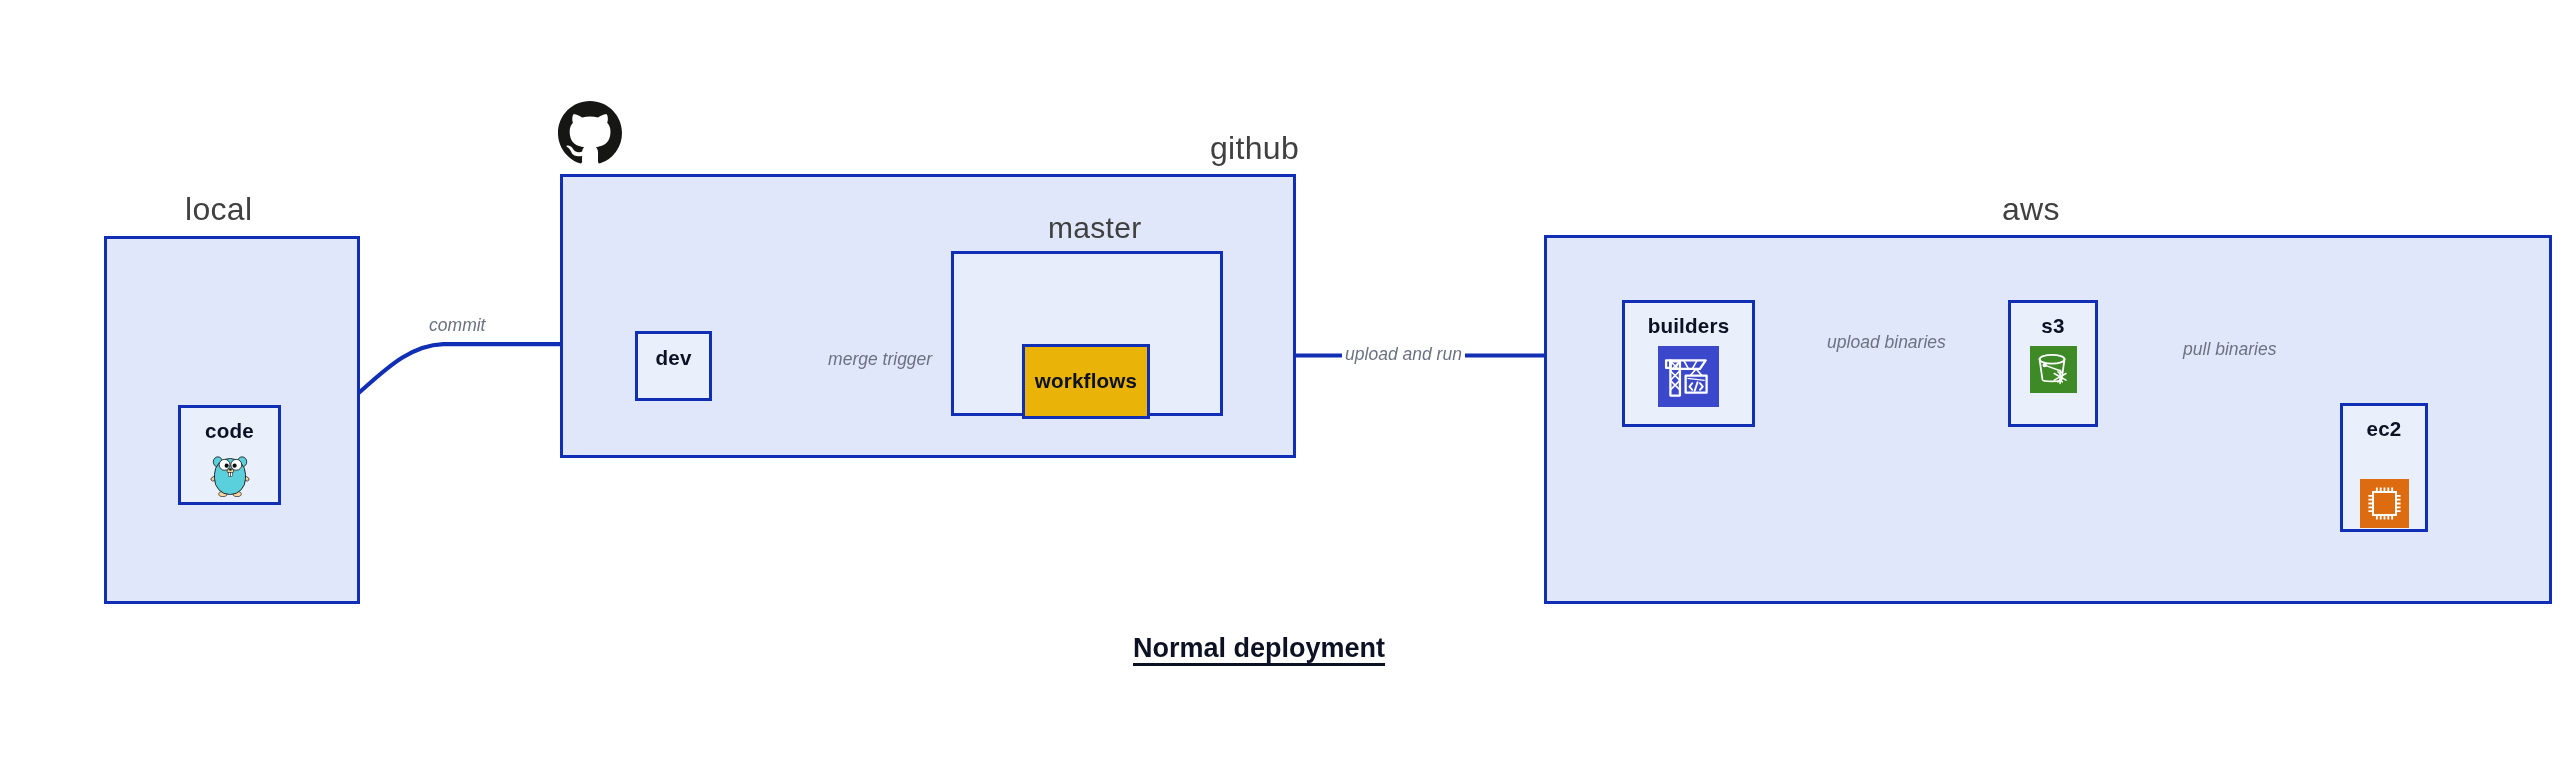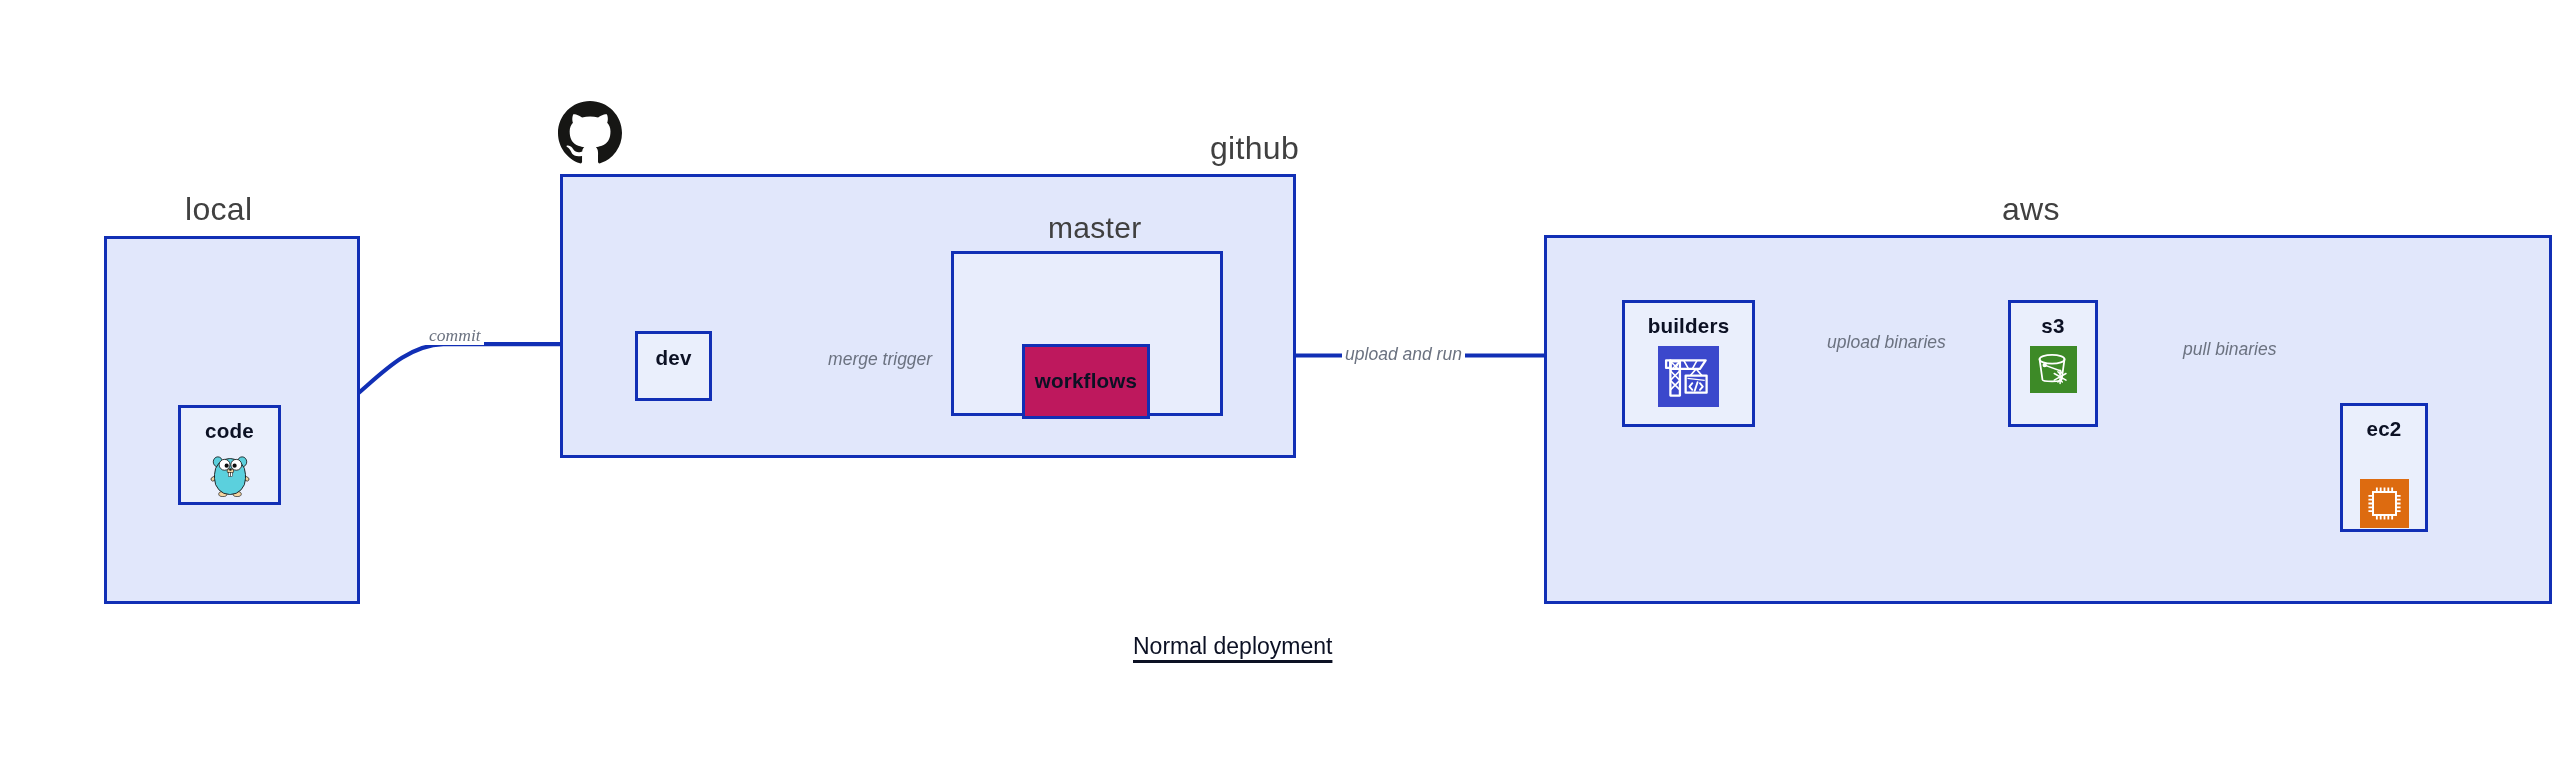--- a/index.html
+++ b/index.html
@@ -82,22 +82,22 @@
     line-height: 1;
   }
   .edge-label.on-fill {
     background: #e1e7fb;
   }
 
   
   #diagram-title {
     position: absolute;
     color: #0c1124;
-    font-size: 23px;
-    font-weight: 400;
+    font-size: 27px;
+    font-weight: 700;
     text-decoration: underline;
     text-underline-offset: 6.2px;
     text-decoration-thickness: 2.6px;
     white-space: nowrap;
   }
 
   svg.edges {
     position: absolute;
     left: 0; top: 0;
     width: 2604px;
@@ -175,21 +175,21 @@
     </svg>
   </span>
 
   <div class="node" style="left:635px; top:310px; width:77px; height:70px;">
     <span class="node-label" style="margin-top:12.4px;">dev</span>
   </div>
 
   <div class="subgroup" style="left:951px; top:251px; width:272px; height:165px;"></div>
   <div class="group-label" style="left:1048px; top:211px; font-size:30px;">master</div>
 
-  <div class="node" style="left:1022px; top:323px; width:128px; height:75px; background:#be185d;">
+  <div class="node" style="left:1022px; top:323px; width:128px; height:75px; background:#eab308;">
     <span class="node-label" style="margin-top:22px;">workflows</span>
   </div>
 
   <div class="group" style="left:1544px; top:235px; width:1008px; height:369px;"></div>
   <div class="group-label" style="left:2002px; top:191px;">aws</div>
 
   <div class="node" style="left:1622px; top:279px; width:133px; height:127px;">
     <span class="node-label">builders</span>
     <span class="node-icon">
       <svg width="61" height="61" viewBox="0 0 64 64">
@@ -254,21 +254,21 @@
         <g stroke="#ffffff" stroke-width="2.4" stroke-linecap="butt">
           <path d="M22 17 L22 11 M27 17 L27 11 M32 17 L32 11 M37 17 L37 11 M42 17 L42 11"></path>
           <path d="M22 47 L22 53 M27 47 L27 53 M32 47 L32 53 M37 47 L37 53 M42 47 L42 53"></path>
           <path d="M17 22 L11 22 M17 27 L11 27 M17 32 L11 32 M17 37 L11 37 M17 42 L11 42"></path>
           <path d="M47 22 L53 22 M47 27 L53 27 M47 32 L53 32 M47 37 L53 37 M47 42 L53 42"></path>
         </g>
       </svg>
     </span>
   </div>
 
-  <div class="edge-label" style="left:426px; top:327px;font-family:Liberation Serif, serif;">commit</div>
+  <div class="edge-label" style="left:426px; top:317px;">commit</div>
 
   <div class="edge-label on-fill" style="left:825px; top:351px;">merge trigger</div>
 
   <div class="edge-label" style="left:1342px; top:346px;">upload and run</div>
 
   <div class="edge-label on-fill" style="left:1824px; top:334px;">upload binaries</div>
 
   <div class="edge-label on-fill" style="left:2180px; top:341px;">pull binaries</div>
 
   <div id="diagram-title" style="left:1133px; top:633px;">Normal deployment</div>

